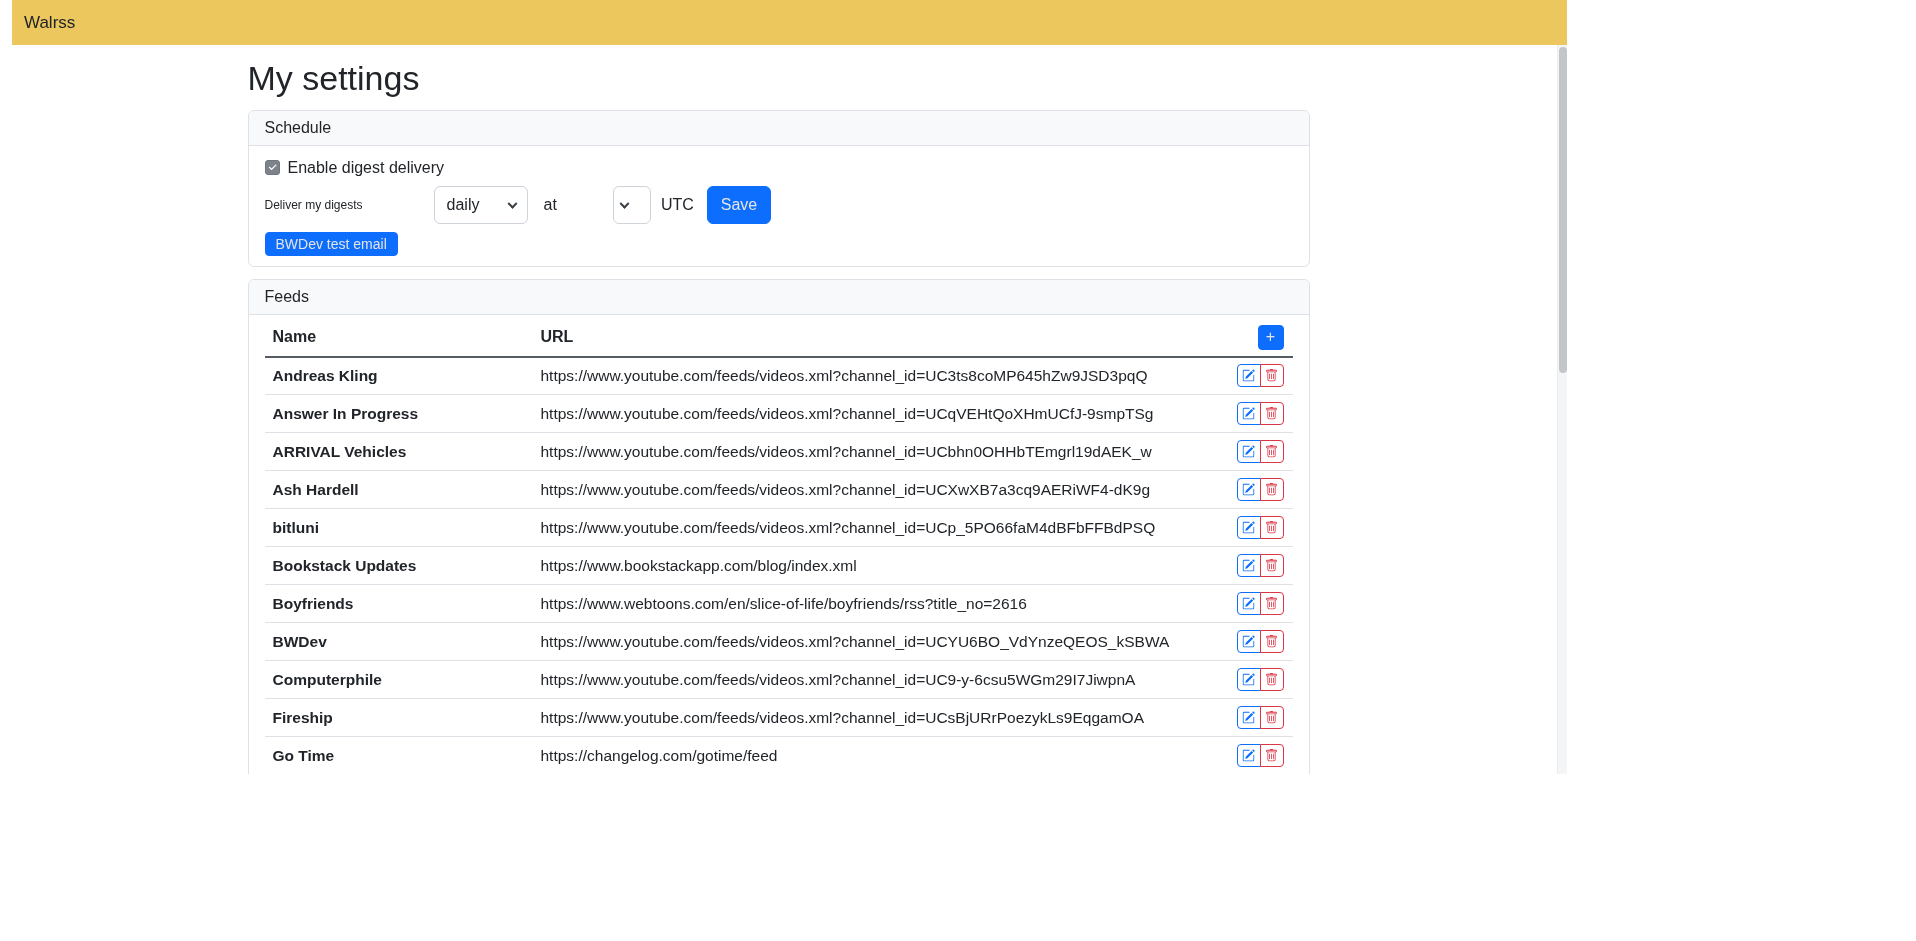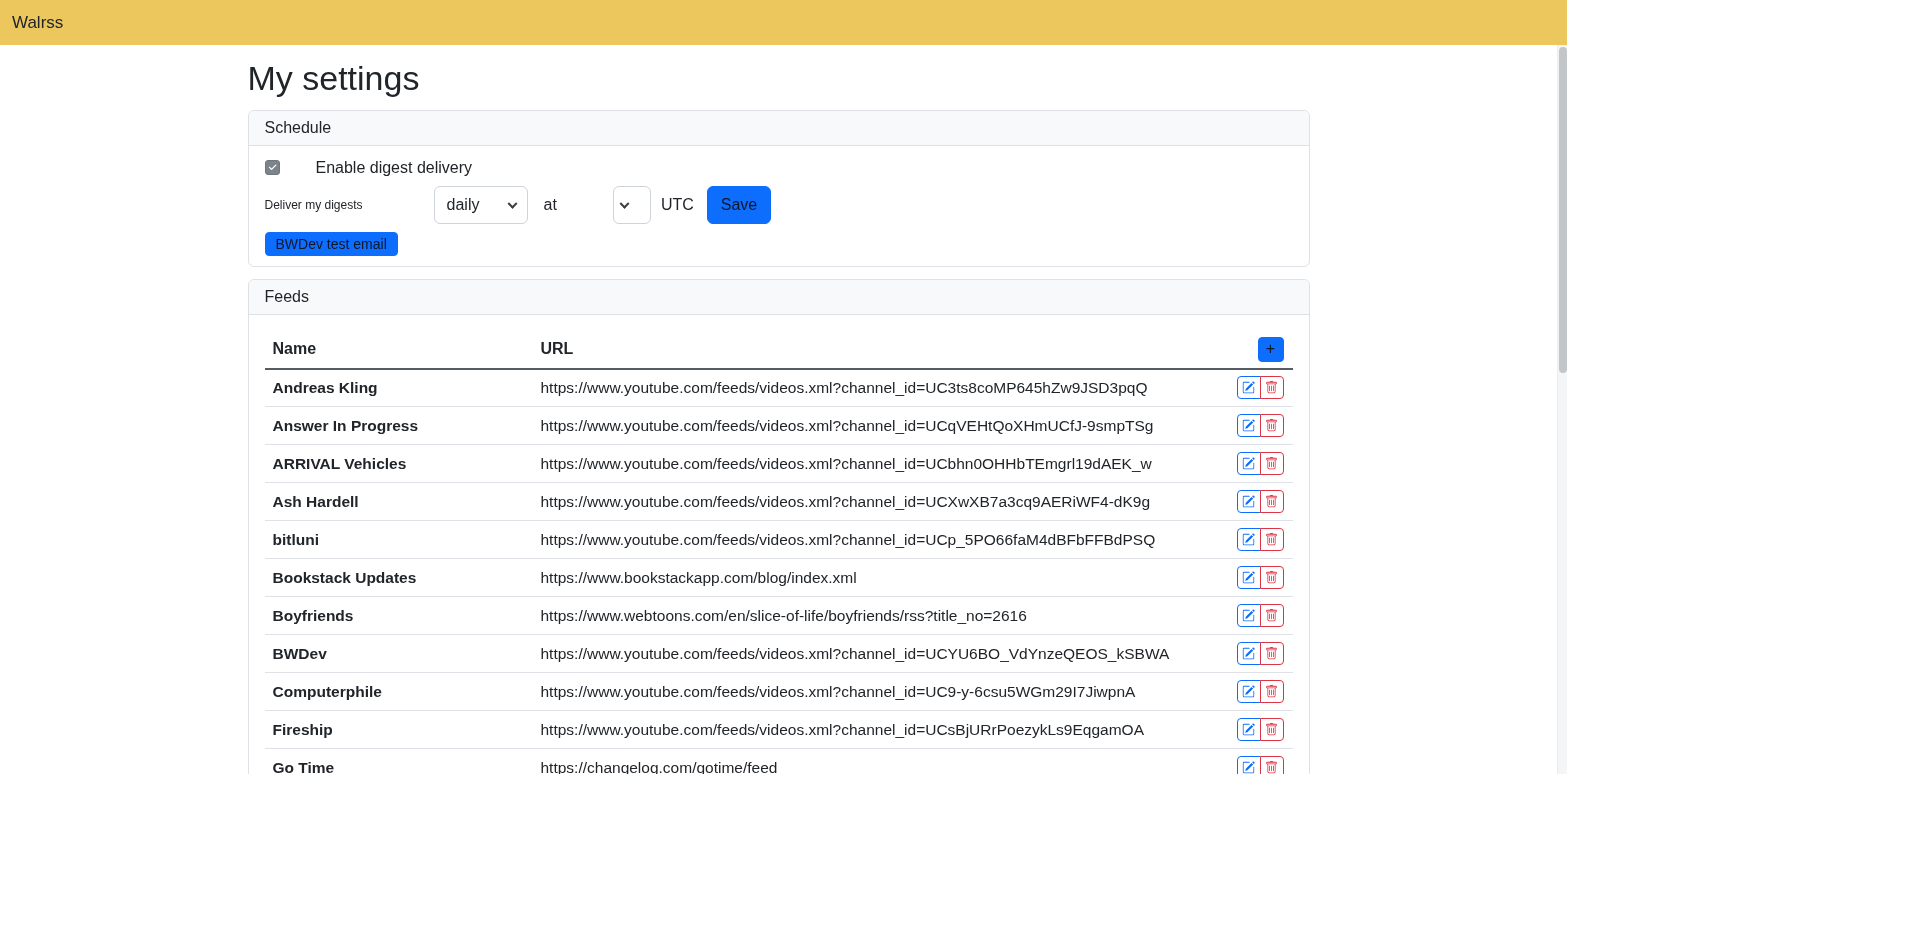--- a/index.html
+++ b/index.html
@@ -5,49 +5,49 @@
 <style>
   :root{
     --primary:#0d6efd; --danger:#dc3545; --navbar:#ecc75e; --text:#212529;
     --card-border:#dee2e6; --card-header-bg:#f8f9fa;
   }
   *{box-sizing:border-box;margin:0;padding:0;}
   html,body{width:1916px;height:941px;background:#fff;overflow:hidden;
     font-family:"Liberation Sans","DejaVu Sans",sans-serif;color:var(--text);}
   .canvas{position:relative;width:1916px;height:941px;background:#fff;}
   .viewport{position:absolute;top:0;left:0;width:1567px;height:774px;background:#fff;overflow:hidden;}
-  .navbar{position:absolute;top:0;left:0;width:100%;height:45px;background:var(--navbar);
+  .navbar{position:absolute;top:0;left:12px;width:100%;height:45px;background:var(--navbar);
     display:flex;align-items:center;padding:0 12px;z-index:3;}
   .brand{font-size:17px;color:var(--text);text-decoration:none;cursor:pointer;}
   .content{position:absolute;top:45px;left:0;width:1557px;height:729px;overflow:hidden;}
   .scrollbar{position:absolute;top:45px;right:0;width:10px;height:729px;background:#f4f5f6;border-left:1px solid #ececec;}
   .scroll-thumb{position:absolute;top:2px;left:1px;width:8px;height:326px;background:#c3c6c9;border-radius:4px;cursor:pointer;}
   .container{width:1062px;margin:0 auto;padding-top:12px;}
   h1.page-title{font-size:34px;font-weight:500;line-height:1.25;margin-bottom:10px;}
   .card{border:1px solid var(--card-border);border-radius:6px;background:#fff;margin-bottom:12px;}
   .card-header{background:var(--card-header-bg);border-bottom:1px solid var(--card-border);
     padding:8px 16px;font-size:16px;border-radius:6px 6px 0 0;}
   .card-body{padding:10px 16px;}
-  .check-row{display:flex;align-items:center;margin-bottom:6px;height:24px;gap:28px;}
+  .check-row{display:flex;align-items:center;margin-bottom:6px;height:24px;}
   .checkbox{width:15px;height:15px;border-radius:3px;background:#7d838a;border:1px solid #70767c;
     display:inline-flex;align-items:center;justify-content:center;margin-right:8px;cursor:pointer;flex:none;}
   .checkbox svg{width:11px;height:11px;display:block;}
   .check-label{font-size:16px;cursor:pointer;}
   .form-row{display:flex;align-items:center;margin-bottom:8px;}
   .form-label{font-size:12px;margin-right:31px;}
   .select-wrap{position:relative;display:inline-block;padding-left:40px;}
   select.form-select{appearance:none;-webkit-appearance:none;width:100%;height:38px;font-size:16px;
     font-family:inherit;color:var(--text);padding:6px 28px 6px 12px;border:1px solid #ced4da;
     border-radius:6px;background:#fff;cursor:pointer;}
   .chevron{position:absolute;right:12px;top:50%;width:7px;height:7px;border-right:2px solid #3a4046;
     border-bottom:2px solid #3a4046;transform:translateY(-68%) rotate(45deg);pointer-events:none;}
   .sep-label{font-size:16px;}
   .btn{display:inline-flex;align-items:center;justify-content:center;border:1px solid transparent;
     border-radius:6px;cursor:pointer;font-family:inherit;line-height:1;}
-  .btn-primary{background:var(--primary);border-color:var(--primary);color:#0f172a;}
+  .btn-primary{background:var(--primary);border-color:var(--primary);color:#e5e5e5;}
   .btn-save{font-size:16px;padding:6px 13px;height:38px;margin-left:13px;}
   .btn-send-test{font-size:14px;border-radius:4px;padding:3px 10px;height:24px;}
   table.feeds-table{width:100%;border-collapse:collapse;font-size:15.5px;}
   th,td{text-align:left;padding:0 8px;}
   thead th{height:38px;font-weight:700;font-size:16px;border-bottom:2px solid #565c63;}
   tbody td{height:38px;border-top:1px solid var(--card-border);}
   tbody tr:first-child td{border-top:none;}
   td.col-name{font-weight:700;width:268px;}
   th.col-actions,td.col-actions{width:64px;text-align:right;padding-right:9px;white-space:nowrap;}
   .btn-add{width:26px;height:25px;font-size:16px;padding:0;border-radius:4px;font-weight:400;}
@@ -107,21 +107,21 @@
 
               <button class="btn btn-primary btn-save">Save</button>
             </div>
 
             <button class="btn btn-primary btn-send-test">BWDev test email</button>
           </div>
         </div>
 
         <div class="card">
           <div class="card-header">Feeds</div>
-          <div class="card-body" style="padding:16px 16px 14px;">
+          <div class="card-body" style="padding:4px 16px 14px;">
             <table class="feeds-table">
               <thead>
                 <tr>
                   <th class="col-name">Name</th>
                   <th class="col-url">URL</th>
                   <th class="col-actions">
                     <button class="btn btn-primary btn-add">+</button>
                   </th>
                 </tr>
               </thead>

